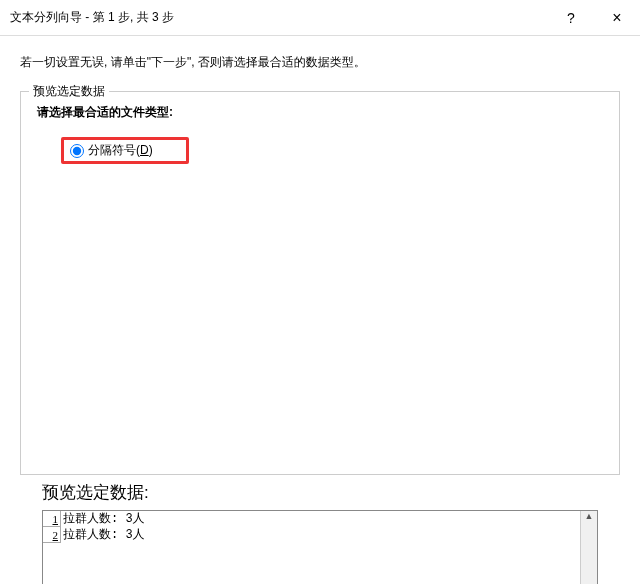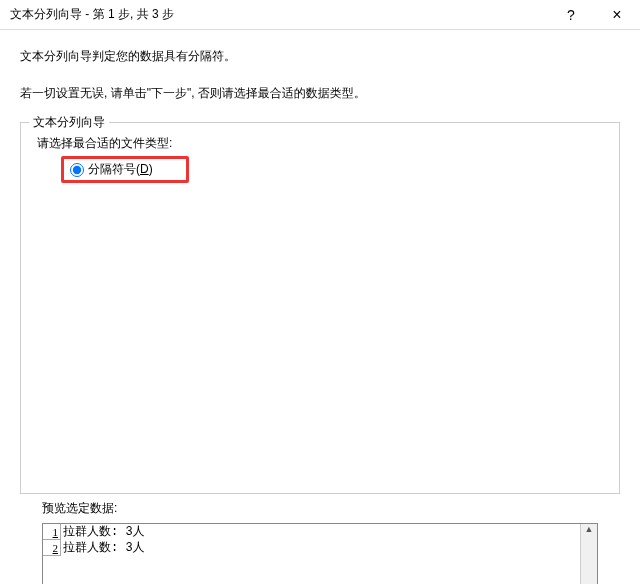--- a/index.html
+++ b/index.html
@@ -1,57 +1,56 @@
 <!DOCTYPE html>
 <html><head>
   <meta charset="utf-8">
   <style>
     * { box-sizing: border-box; margin: 0; padding: 0; }
     body { font-family: "Microsoft YaHei", "SimSun", sans-serif; font-size: 12px; background: #fff; width: 640px; height: 584px; overflow: hidden; color: #000; }
-    .titlebar { height: 30px; display: flex; align-items: center; border-bottom: 1px solid #ddd; background: #fff; }
+    .titlebar { height: 36px; display: flex; align-items: center; border-bottom: 1px solid #ddd; background: #fff; }
     .titlebar .title { flex: 1; padding-left: 10px; font-size: 12px; }
     .titlebar .help, .titlebar .close { width: 46px; height: 30px; display: flex; align-items: center; justify-content: center; font-size: 14px; cursor: pointer; }
     .titlebar .close { font-size: 16px; }
     .content { padding: 18px 20px 10px 20px; }
     .intro1 { font-size: 12px; margin-bottom: 20px; }
     .intro2 { font-size: 12px; margin-bottom: 20px; }
     .fieldset { border: 1px solid #ccc; padding: 12px 16px 300px 16px; position: relative; margin-bottom: 6px; }
     .fieldset-legend { position: absolute; top: -9px; left: 8px; background: #fff; padding: 0 4px; font-size: 12px; }
-    .type-label { margin-bottom: 4px; }
+    .type-label { margin-bottom: 16px; font-weight: bold; }
     .radio-row { display: flex; align-items: center; margin-bottom: 10px; margin-left: 24px; }
     .radio-wrap { display: flex; align-items: center; gap: 4px; min-width: 110px; }
     .radio-wrap input[type="radio"] { width: 14px; height: 14px; }
     .radio-wrap label { font-size: 12px; }
     .radio-desc { font-size: 12px; margin-left: 8px; }
     .highlight-box { border: 3px solid #e33; padding: 2px 6px; display: inline-flex; align-items: center; gap: 4px; border-radius: 2px; }
-    .preview-label { margin: 6px 0 6px 22px; font-size: 12px; }
+    .preview-label { margin: 6px 0 6px 22px; font-size: 17px; }
     .preview-area { margin: 0 22px; border: 1px solid #888; background: #fff; position: relative; height: 120px; display: flex; }
     .rownums { width: 18px; display: flex; flex-direction: column; font-size: 11px; border-right: none; }
     .rownums div { height: 16px; line-height: 16px; text-align: right; padding-right: 2px; border-bottom: 1px solid #aaa; border-right: 1px solid #aaa; font-family: "SimSun", serif; text-decoration: underline; }
     .preview-rows { flex: 1; display: flex; flex-direction: column; font-size: 12px; font-family: "SimSun", serif; overflow: hidden; }
     .preview-rows div { height: 16px; line-height: 16px; padding-left: 2px; font-family: Liberation Mono, monospace; }
     .vscroll { width: 17px; background: #f0f0f0; border-left: 1px solid #ccc; display: flex; flex-direction: column; justify-content: space-between; align-items: center; }
     .vscroll span { font-size: 9px; color: #555; }
     u.accel { text-decoration: underline; }
   </style>
 </head>
 <body>
 
 <div class="titlebar">
   <div class="title">文本分列向导 - 第 1 步, 共 3 步</div>
   <div class="help">?</div>
   <div class="close">×</div>
 </div>
 
 <div class="content">
-  <div class="intro1">文本分列向导判定您的数据具有分隔符。</div>
   <div class="intro2">若一切设置无误, 请单击"下一步", 否则请选择最合适的数据类型。</div>
 
   <div class="fieldset">
-    <div class="fieldset-legend">文本分列向导</div>
+    <div class="fieldset-legend">预览选定数据</div>
     <div class="type-label">请选择最合适的文件类型:</div>
 
     <div class="radio-row">
       <span class="highlight-box">
         <span class="radio-wrap">
           <input type="radio" name="dtype" checked="" style="">
           <label><span>分隔符号(</span><u class="accel">D</u><span>)</span></label>
         </span>
       </span>
     </div>

